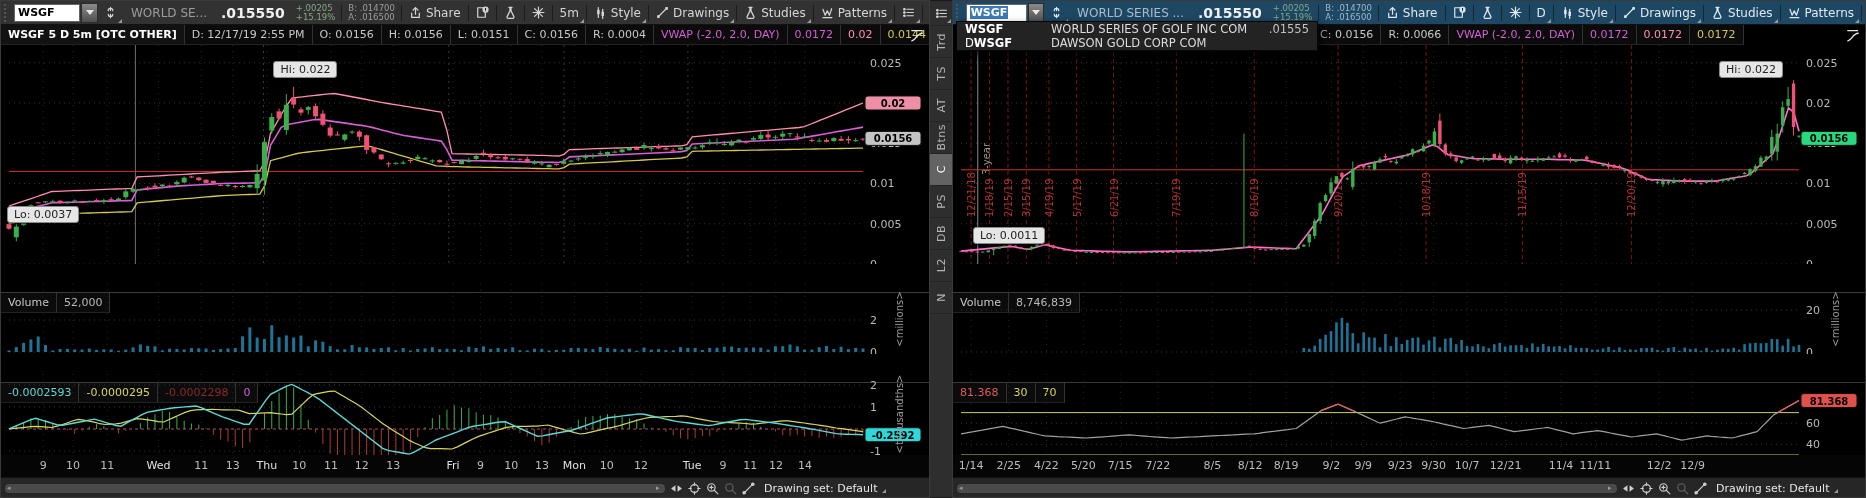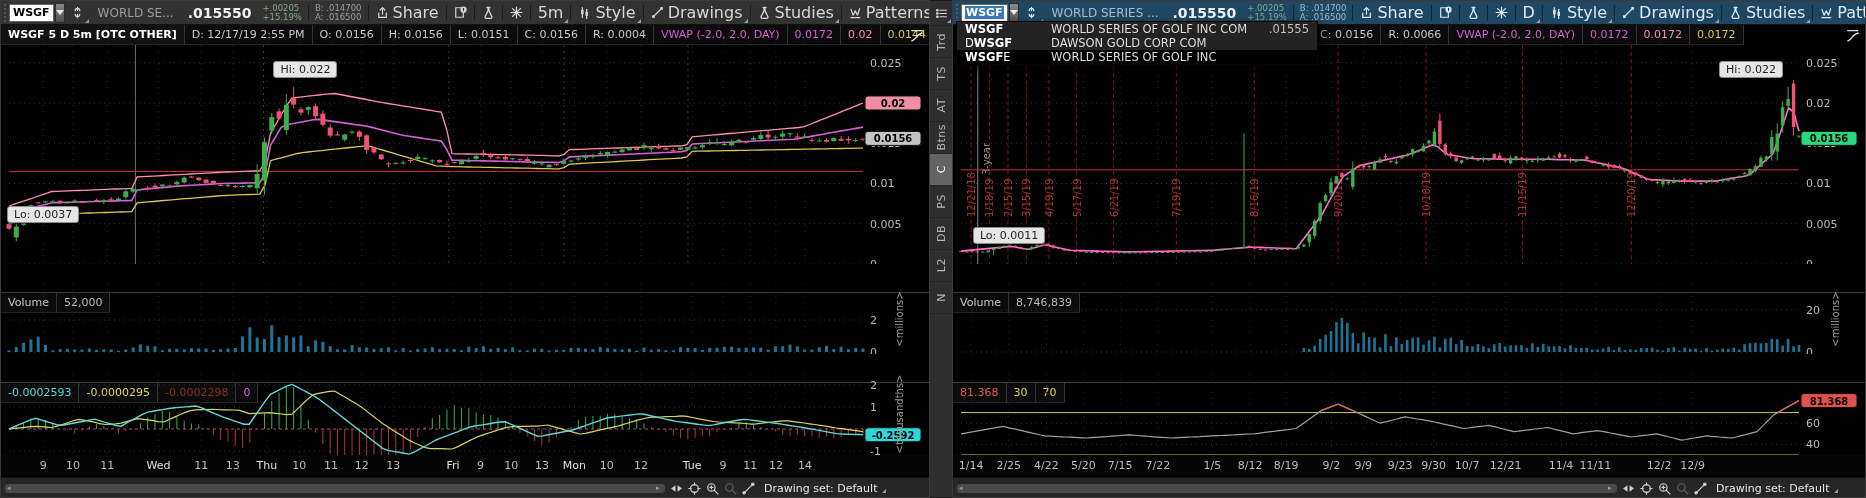--- a/index.html
+++ b/index.html
@@ -16,21 +16,21 @@
            background:#323232;border-bottom:1px solid #121212;padding:0 2px;box-sizing:border-box;white-space:nowrap;overflow:hidden;}
   .toolbar.blue{background:#1d4763;}
   .grip{width:5px;height:18px;border-left:2px dotted #555;margin:0 3px 0 1px;}
   .sym-input{width:58px;height:16px;background:#fff;color:#000;font-size:11px;font-weight:bold;
              padding:0 3px;display:flex;align-items:center;border:1px solid #666;}
   .sym-input .sel{background:#3d7ab5;color:#fff;padding:0 1px;}
   .dd-btn{width:15px;height:18px;background:linear-gradient(#8a8a8a,#4e4e4e);border:1px solid #2b2b2b;
           display:flex;align-items:center;justify-content:center;margin-left:1px;}
   .dd-btn .tri{width:0;height:0;border-left:4px solid transparent;border-right:4px solid transparent;border-top:5px solid #e8e8e8;}
   .tb-btn{position:relative;display:flex;align-items:center;gap:4px;padding:0 6px;height:24px;
-          color:#d6d6d6;font-size:16px;cursor:default;flex:0 0 auto;}
+          color:#d6d6d6;font-size:12px;cursor:default;flex:0 0 auto;}
   .toolbar.blue .tb-btn{color:#dde9f3;}
   .corner::after{content:"";position:absolute;right:1px;bottom:2px;width:0;height:0;
                  border-style:solid;border-width:0 0 4px 4px;border-color:transparent transparent #9a9a9a transparent;}
   .tb-sep{width:1px;height:16px;background:rgba(0,0,0,.45);flex:0 0 auto;margin:0 1px;}
   .company{color:#9c9c9c;font-size:12px;padding:0 8px;flex:0 0 auto;}
   .toolbar.blue .company{color:#a8bccd;}
   .last-price{color:#f0f0f0;font-weight:bold;font-size:14px;padding:0 6px;flex:0 0 auto;}
   .stack{display:flex;flex-direction:column;justify-content:center;font-size:8.5px;line-height:9px;padding:0 5px;flex:0 0 auto;}
   .stack.chg{color:#86a886;}
   .stack.ba{color:#9c9c9c;}
@@ -1544,21 +1544,21 @@
         <rect x="848" y="19.549920000000004" width="56" height="14" rx="3" fill="#e0514c" stroke="#111"></rect>
         <text x="876" y="30.549920000000004" text-anchor="middle" font-size="10" font-weight="bold" fill="#000" font-family="DejaVu Sans">81.368</text>
       </svg>
     <div class="time-axis" id="ta-right">
         <span style="left: 18.056px;">1/14</span>
         <span style="left: 55.766px;">2/25</span>
         <span style="left: 93.476px; text-align: center;">4/22</span>
         <span style="left: 130.348px;">5/20</span>
         <span style="left: 167.22px;">7/15</span>
         <span style="left: 204.93px;">7/22</span>
-        <span style="left: 259.4px;">1/5</span>
+        <span style="left: 259.4px;">8/5</span>
         <span style="left: 297.11px;">8/12</span>
         <span style="left: 333.144px;">8/19</span>
         <span style="left: 378.396px;">9/2</span>
         <span style="left: 410.24px;">9/9</span>
         <span style="left: 447.112px;">9/23</span>
         <span style="left: 480.632px;">9/30</span>
         <span style="left: 514.152px;">10/7</span>
         <span style="left: 552.7px;">12/21</span>
         <span style="left: 608.008px;">11/4</span>
         <span style="left: 642.366px;">11/11</span>
@@ -1609,19 +1609,15 @@
     <div id="dropdown">
         <div class="dd-row">
           <span class="dd-sym"><b>WSGF</b></span>
           <span class="dd-name">WORLD SERIES OF GOLF INC COM</span>
           <span class="dd-price">.01555</span>
         </div>
         <div class="dd-row">
           <span class="dd-sym">D<b>WSGF</b></span>
           <span class="dd-name">DAWSON GOLD CORP COM</span>
         </div>
-        <div class="dd-row sel">
-          <span class="dd-sym"><b>WSGF</b>E</span>
-          <span class="dd-name">WORLD SERIES OF GOLF INC</span>
-        </div>
       </div>
   </section>
 </div>
 
 </body></html>

